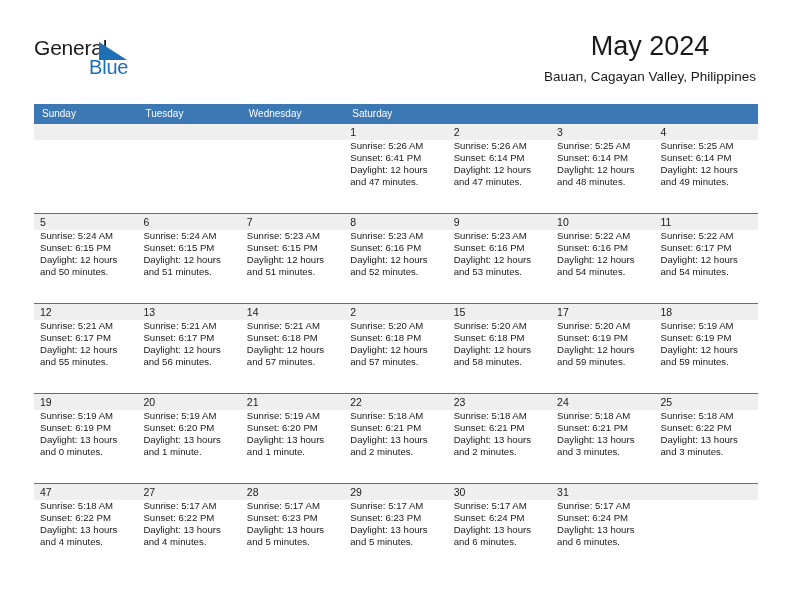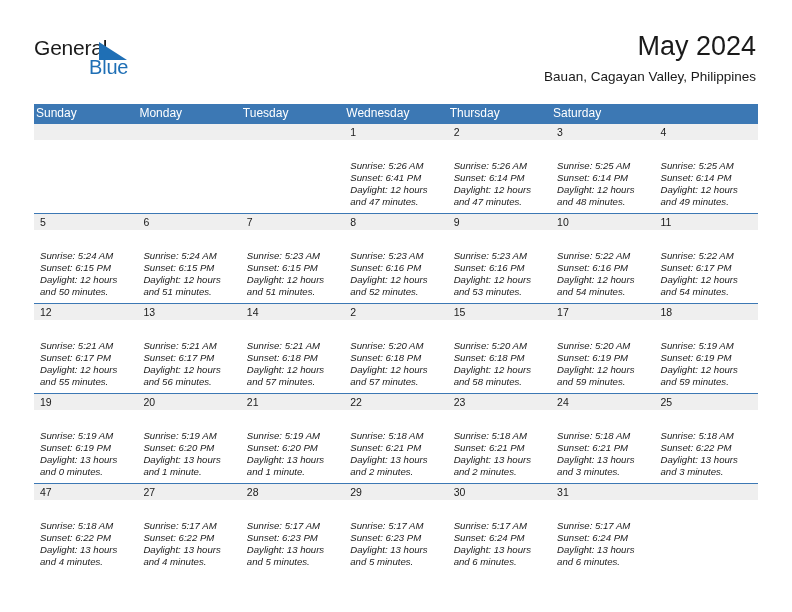--- a/index.html
+++ b/index.html
@@ -67,20 +67,21 @@
     right: 36px;
     top: 30px;
     text-align: right;
   }
   .cal-title {
     font-size: 27px;
     font-weight: 400;
     color: #1a1a1a;
     line-height: 32px;
     white-space: nowrap;
+    text-align: center;
   }
   .cal-subtitle {
     margin-top: 6px;
     font-size: 13.5px;
     font-weight: 400;
     color: #1a1a1a;
     line-height: 17px;
     white-space: nowrap;
   }
 
@@ -93,23 +94,23 @@
   }
   .weekdays {
     display: flex;
     width: 724px;
     height: 19px;
     background: #3c78b4;
   }
   .weekday {
     width: 103.43px;
     color: #ffffff;
-    font-size: 12px;
+    font-size: 10px;
     line-height: 19px;
-    padding-left: 2px;
+    padding-left: 8px;
     white-space: nowrap;
     overflow: hidden;
   }
   .week {
     display: flex;
     width: 724px;
     height: 90px;
     border-top: 1px solid #3c78b4;
   }
   .week:first-of-type { border-top: none; }
@@ -123,25 +124,24 @@
   .cell .daynum-band {
     height: 16px;
     background: #efefef;
     padding-left: 6px;
     font-size: 10.5px;
     line-height: 16px;
     color: #1a1a1a;
   }
   .cell.empty .daynum-band { background: #efefef; }
   .cell-body {
-    padding: 20px 6px 0 6px;
+    padding: 0 6px 0 6px;
     font-size: 9.6px;
     line-height: 12.1px;
     color: #1a1a1a;
-    font-style: italic;
   }
   .cell-body div { white-space: nowrap; }
   .cell-body .dl2 { white-space: nowrap; }
 </style>
 </head>
 <body>
 
 <div id="page">
 
   <div class="header">
@@ -159,24 +159,22 @@
     <div class="title-block">
       <div class="cal-title">May 2024</div>
       <div class="cal-subtitle">Bauan, Cagayan Valley, Philippines</div>
     </div>
   </div>
 
   <div class="grid">
 
     <div class="weekdays">
       <div class="weekday">Sunday</div>
-      <div class="weekday">Monday</div>
       <div class="weekday">Tuesday</div>
       <div class="weekday">Wednesday</div>
-      <div class="weekday">Thursday</div>
       <div class="weekday">Saturday</div>
     </div>
 
     <div class="week">
       <div class="cell empty">
           <div class="daynum-band"></div>
           <div class="cell-body">
             <div></div>
             <div></div>
             <div></div>

